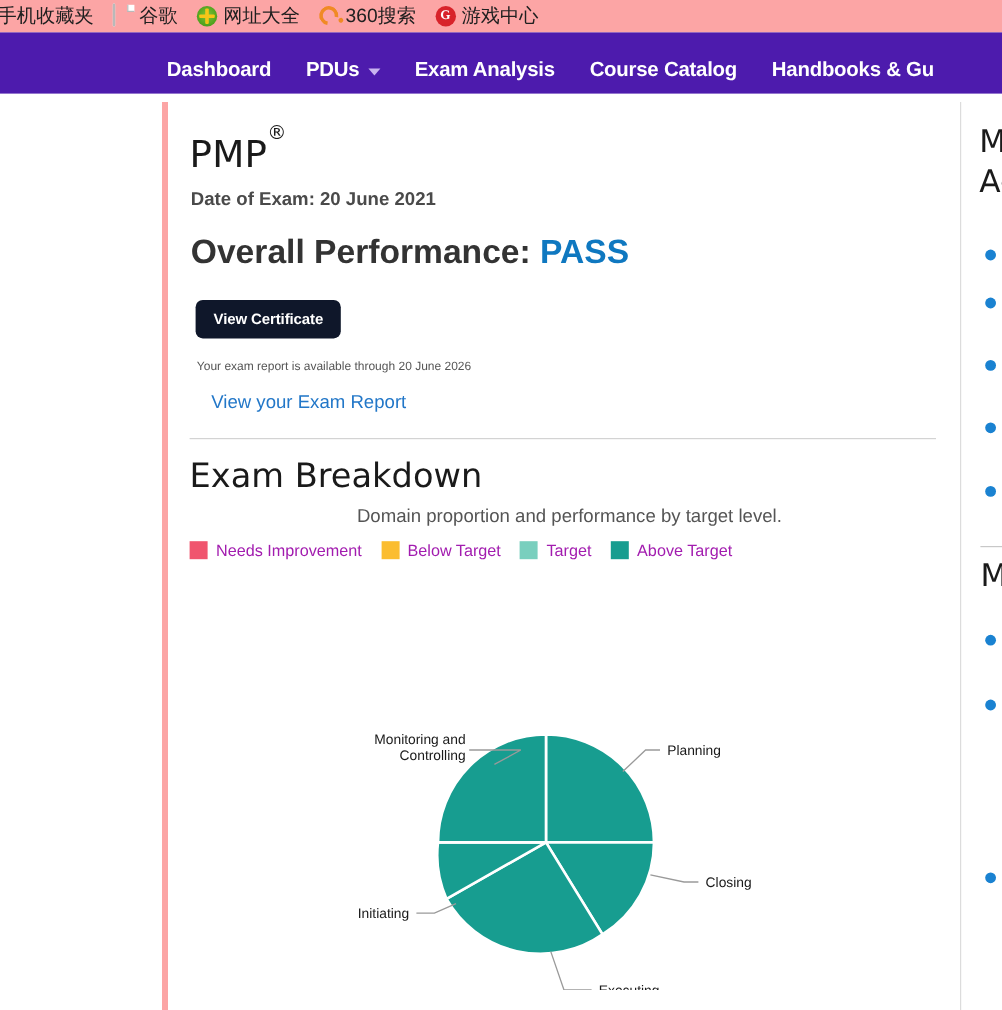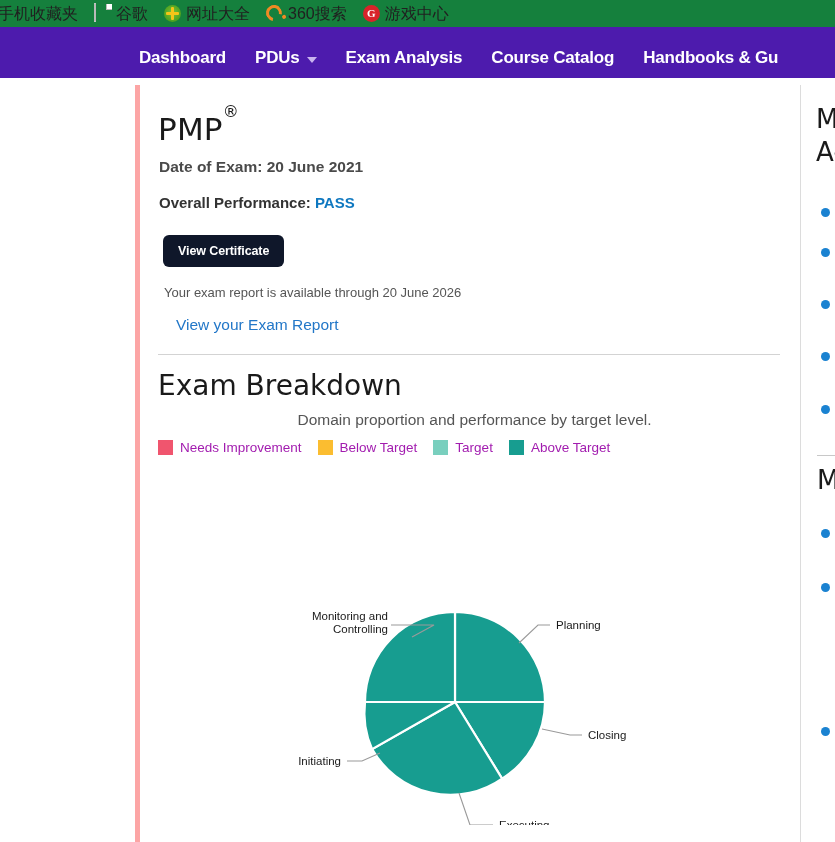--- a/index.html
+++ b/index.html
@@ -9,21 +9,21 @@
     background: #ffffff;
     font-family: "Liberation Sans", sans-serif;
     overflow: hidden;
   }
 
   
   .bookmarks-bar {
     position: absolute;
     top: 0; left: 0;
     width: 835px; height: 27px;
-    background: #15803d;
+    background: #fca5a5;
     display: flex;
     align-items: center;
     padding-left: 0px;
     overflow: hidden;
     white-space: nowrap;
   }
   .bm-item {
     display: flex;
     align-items: center;
     gap: 5px;
@@ -167,21 +167,21 @@
   h1.cert-title sup { font-size: 16px; top: -0.75em; position: relative; }
 
   .exam-date {
     margin: 11px 0 0 1px;
     font-size: 15.5px;
     font-weight: bold;
     color: #4a4a4a;
   }
   .overall {
     margin: 18px 0 0 1px;
-    font-size: 15px;
+    font-size: 28px;
     font-weight: bold;
     color: #333333;
   }
   .overall .pass { color: #0f78c0; }
 
   .btn-cert {
     display: inline-block;
     margin: 24px 0 0 5px;
     padding: 9px 15px 9px 15px;
     background: #0f172a;
@@ -190,21 +190,21 @@
     font-weight: bold;
     border: none;
     border-radius: 6px;
     cursor: pointer;
     letter-spacing: -0.1px;
     font-family: "Liberation Sans", sans-serif;
   }
 
   .report-avail {
     margin: 18px 0 16px 6px;
-    font-size: 13px;
+    font-size: 10px;
     color: #555555;
   }
   .report-link {
     display: block;
     margin: 2px 0 0 18px;
     font-size: 15.5px;
     color: #2277c8;
     text-decoration: none;
     cursor: pointer;
   }

